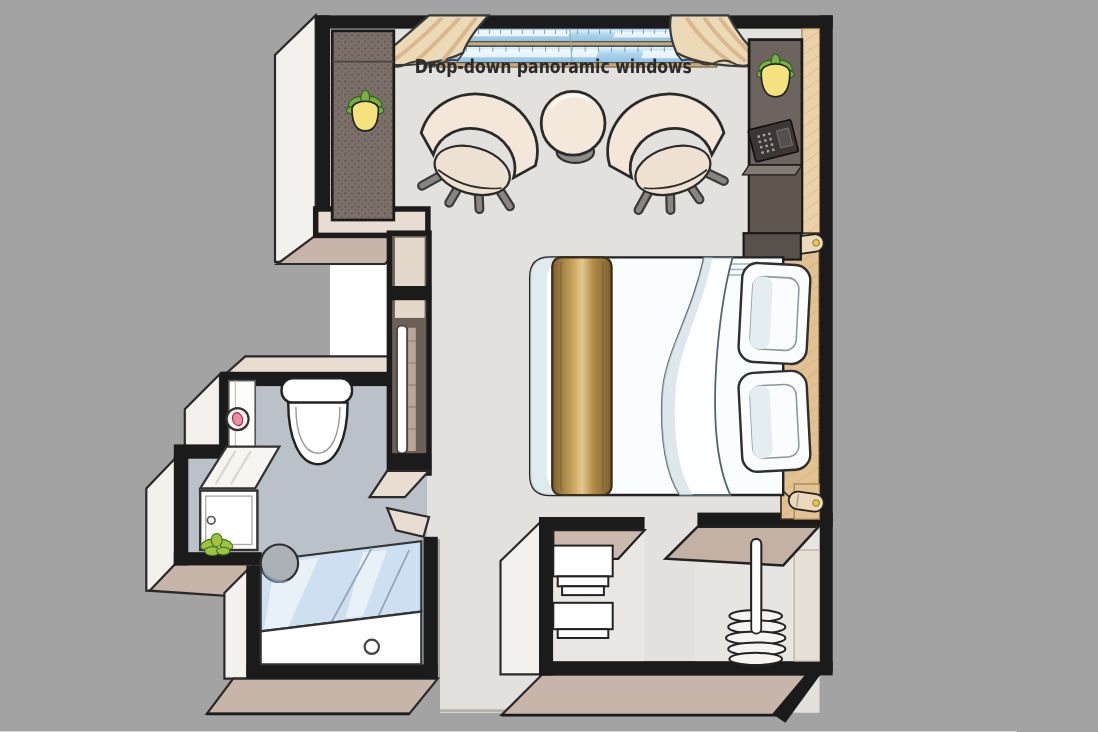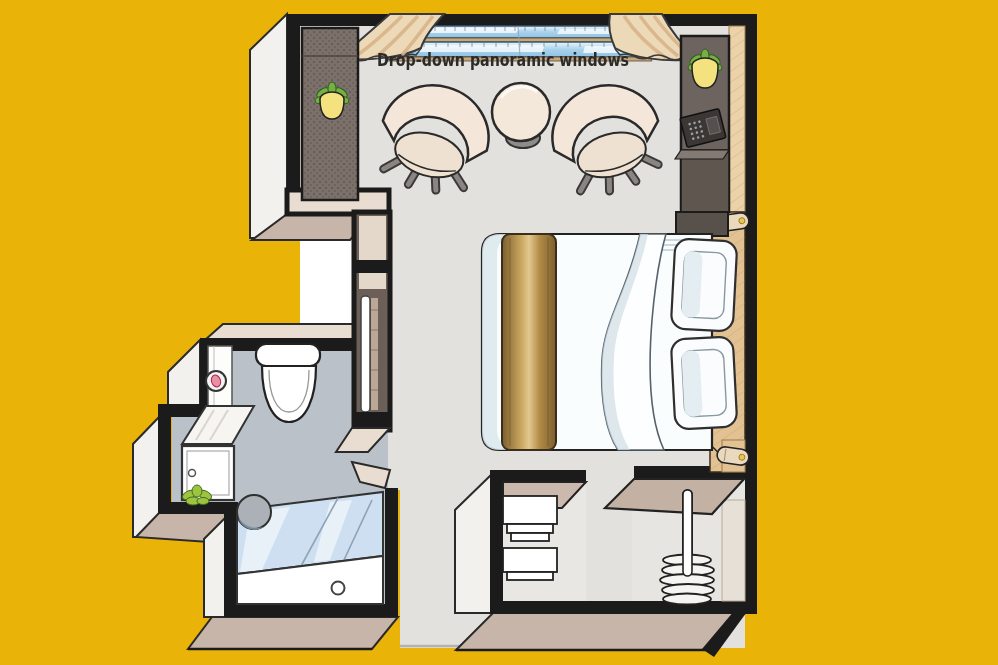--- a/index.html
+++ b/index.html
@@ -1,16 +1,16 @@
 <!DOCTYPE html>
 <html><head>
 <meta charset="utf-8">
 <style>
   html,body{margin:0;padding:0;background:#fff;}
-  #stage{position:relative;width:998px;height:665px;background:#eab308;overflow:hidden;
+  #stage{position:relative;width:998px;height:665px;background:#a3a3a3;overflow:hidden;
          font-family:"DejaVu Sans","Liberation Sans",sans-serif;}
   svg{display:block;}
   .lbl{font-family:"DejaVu Sans","Liberation Sans",sans-serif;font-weight:bold;fill:#2b2b2b;}
 </style>
 </head>
 <body>
 
 <div id="stage">
 <svg width="998" height="665" viewBox="0 0 998 665">
   <defs>

